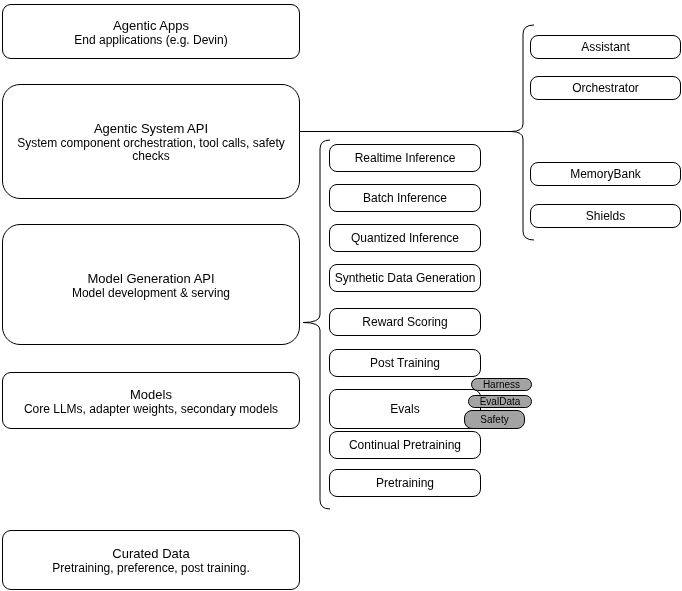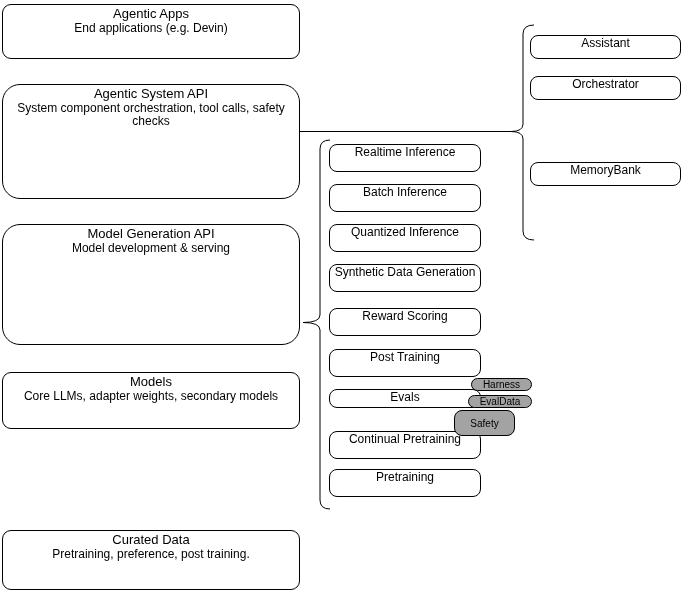--- a/index.html
+++ b/index.html
@@ -19,20 +19,21 @@
     z-index: 1;
   }
   .node {
     position: absolute;
     box-sizing: border-box;
     background: #ffffff;
     border: 1px solid #000000;
     display: flex;
     flex-direction: column;
     align-items: center;
+    justify-content: center;
     text-align: center;
     z-index: 2;
   }
   .stack-box { left: 2px; width: 298px; }
   .stack-title { font-size: 13px; line-height: 17px; }
   .stack-sub   { font-size: 12px; line-height: 13px; }
   .mid-box {
     left: 329px; width: 152px; height: 28px;
     border-radius: 8px;
     font-size: 12px;
@@ -103,43 +104,46 @@
   </div>
   <div class="node mid-box" style="top:264px">
     <span>Synthetic Data Generation</span>
   </div>
   <div class="node mid-box" style="top:308px">
     <span>Reward Scoring</span>
   </div>
   <div class="node mid-box" style="top:349px">
     <span>Post Training</span>
   </div>
-  <div class="node mid-box" style="top:389px; height:19px">
+  <div class="node mid-box" style="top:389px; height:40px">
     <span>Evals</span>
   </div>
   <div class="node mid-box" style="top:431px">
     <span>Continual Pretraining</span>
   </div>
   <div class="node mid-box" style="top:469px">
     <span>Pretraining</span>
   </div>
 
   <div class="pill" style="left:471px; top:378px; width:61px; height:13px">
     <span>Harness</span>
   </div>
   <div class="pill" style="left:468px; top:395px; width:64px; height:13px">
     <span>EvalData</span>
   </div>
-  <div class="pill" style="left:454px; top:410px; width:61px; height:26px">
+  <div class="pill" style="left:464px; top:410px; width:61px; height:19px">
     <span>Safety</span>
   </div>
 
   <div class="node right-box" style="top:35px">
     <span>Assistant</span>
   </div>
   <div class="node right-box" style="top:76px">
     <span>Orchestrator</span>
   </div>
   <div class="node right-box" style="top:162px">
     <span>MemoryBank</span>
   </div>
+  <div class="node right-box" style="top:204px">
+    <span>Shields</span>
+  </div>
 
 </div>
 
 </body></html>

